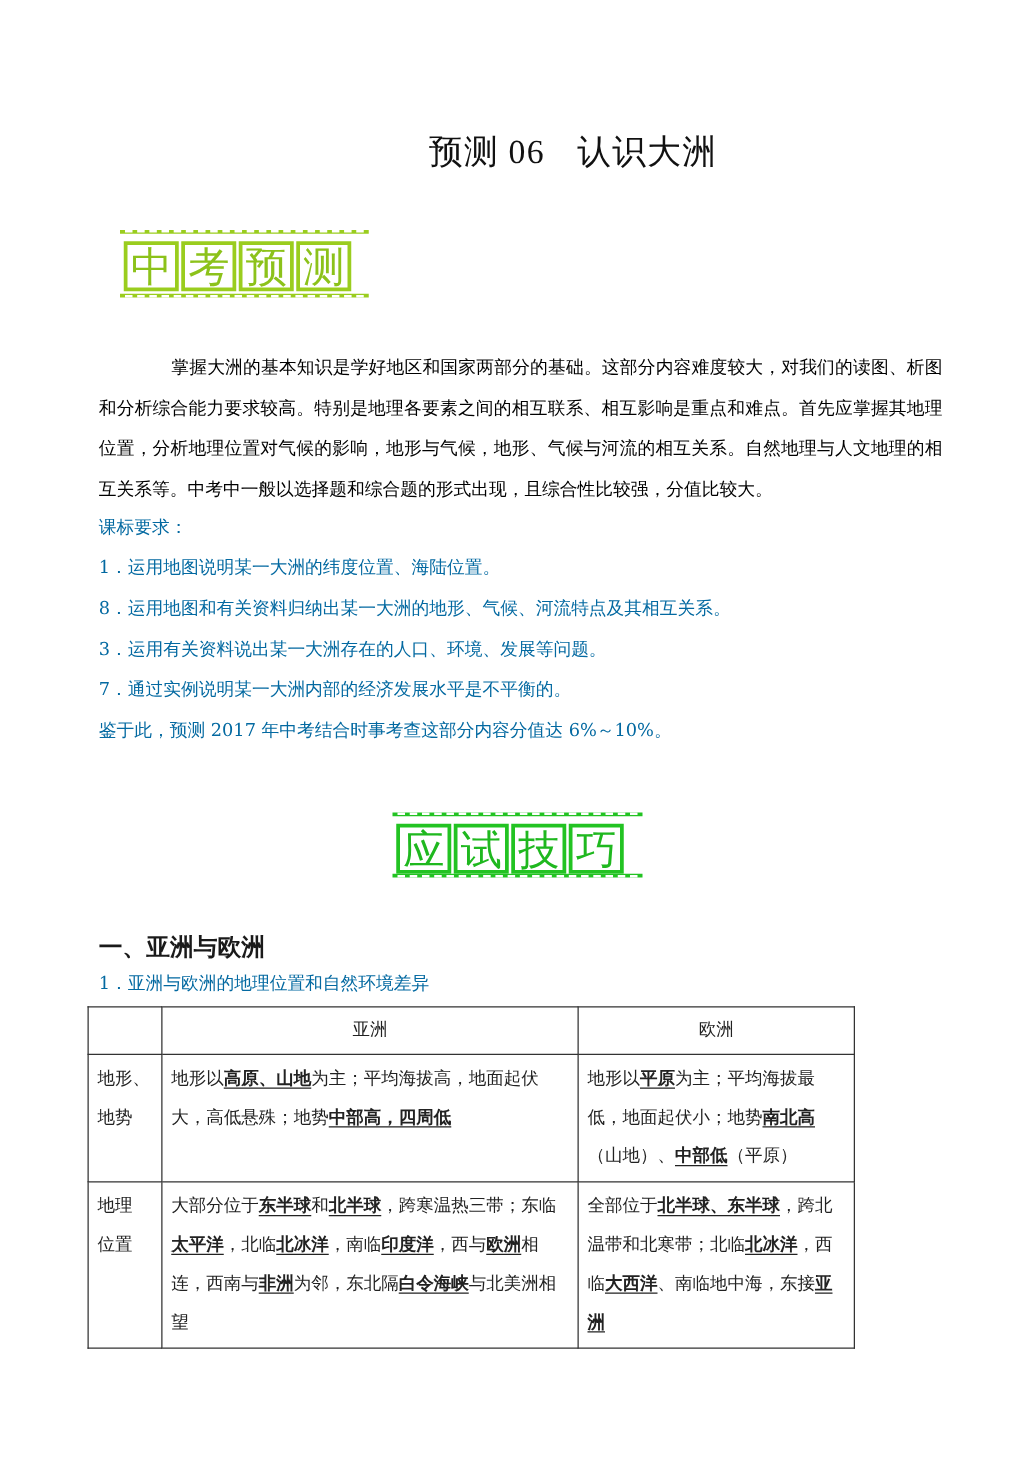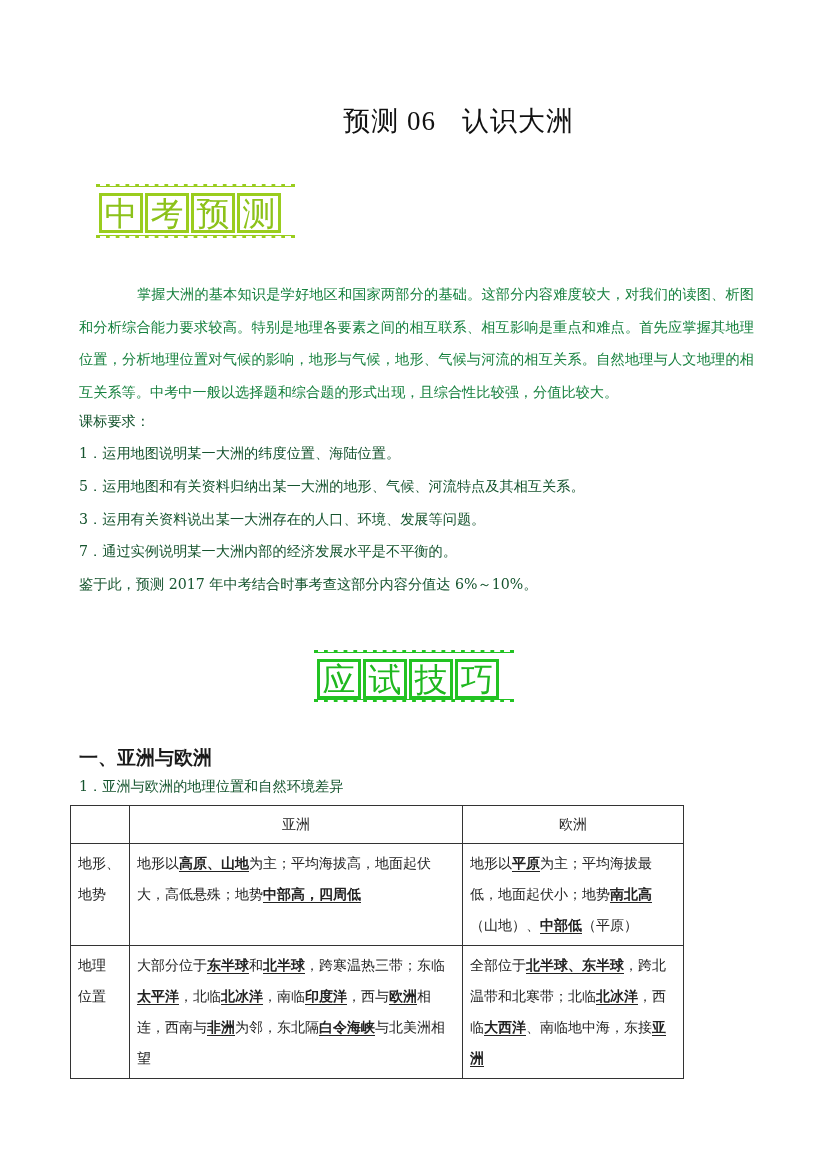--- a/index.html
+++ b/index.html
@@ -33,26 +33,26 @@
     font-size: 33px; font-family: "DejaVu Sans", "Liberation Sans", sans-serif;
     margin-right: 2px; line-height: 1; background: #fff;
   }
   .badge-1 { left: 96px; top: 184px; width: 199px; height: 54px; border-color: #9acd1e; color:#9acd1e; }
   .badge-1 .cell { border-color: #9acd1e; color: #8cc21a; }
   .badge-2 { left: 314px; top: 650px; width: 200px; height: 52px; border-color: #22c322; color:#22c322;}
   .badge-2 .cell { border-color: #22c322; color: #1fb81f; }
 
   .para {
     position: absolute; left: 79px; width: 675px;
-    font-size: 14.2px; line-height: 32.5px; color: #15803d;
+    font-size: 14.2px; line-height: 32.5px; color: #000000;
   }
   .para p { margin: 0; }
   .intro { top: 278px; }
   .intro .first { text-indent: 58px; text-align: justify; }
-  .line { position: absolute; left: 79px; font-size: 14.2px; color: #14532d; white-space: nowrap; }
+  .line { position: absolute; left: 79px; font-size: 14.2px; color: #0369a1; white-space: nowrap; }
 
   .sec-head { position: absolute; left: 79px; top: 745px; font-size: 19px; font-weight: bold;
     font-family: "DejaVu Sans", "Liberation Sans", sans-serif; }
 
   table.cmp {
     position: absolute; left: 70px; top: 805px; width: 614px;
     border-collapse: collapse; font-size: 14px; color: #222;
   }
   table.cmp td {
     border: 1.5px solid #333; vertical-align: top; padding: 4px 7px 4px 7px;
@@ -76,21 +76,21 @@
   <div class="cell">预</div>
   <div class="cell">测</div>
 </div>
 
 <div class="para intro">
   <p class="first">掌握大洲的基本知识是学好地区和国家两部分的基础。这部分内容难度较大，对我们的读图、析图和分析综合能力要求较高。特别是地理各要素之间的相互联系、相互影响是重点和难点。首先应掌握其地理位置，分析地理位置对气候的影响，地形与气候，地形、气候与河流的相互关系。自然地理与人文地理的相互关系等。中考中一般以选择题和综合题的形式出现，且综合性比较强，分值比较大。</p>
 </div>
 
 <div class="line" style="top:412px">课标要求：</div>
 <div class="line" style="top:444px">1．运用地图说明某一大洲的纬度位置、海陆位置。</div>
-<div class="line" style="top:477px">5．运用地图和有关资料归纳出某一大洲的地形、气候、河流特点及其相互关系。</div>
+<div class="line" style="top:477px">8．运用地图和有关资料归纳出某一大洲的地形、气候、河流特点及其相互关系。</div>
 <div class="line" style="top:510px">3．运用有关资料说出某一大洲存在的人口、环境、发展等问题。</div>
 <div class="line" style="top:542px">7．通过实例说明某一大洲内部的经济发展水平是不平衡的。</div>
 <div class="line" style="top:575px">鉴于此，预测 2017 年中考结合时事考查这部分内容分值达 6%～10%。</div>
 
 <div class="badge badge-2">
   <div class="cell">应</div>
   <div class="cell">试</div>
   <div class="cell">技</div>
   <div class="cell">巧</div>
 </div>

